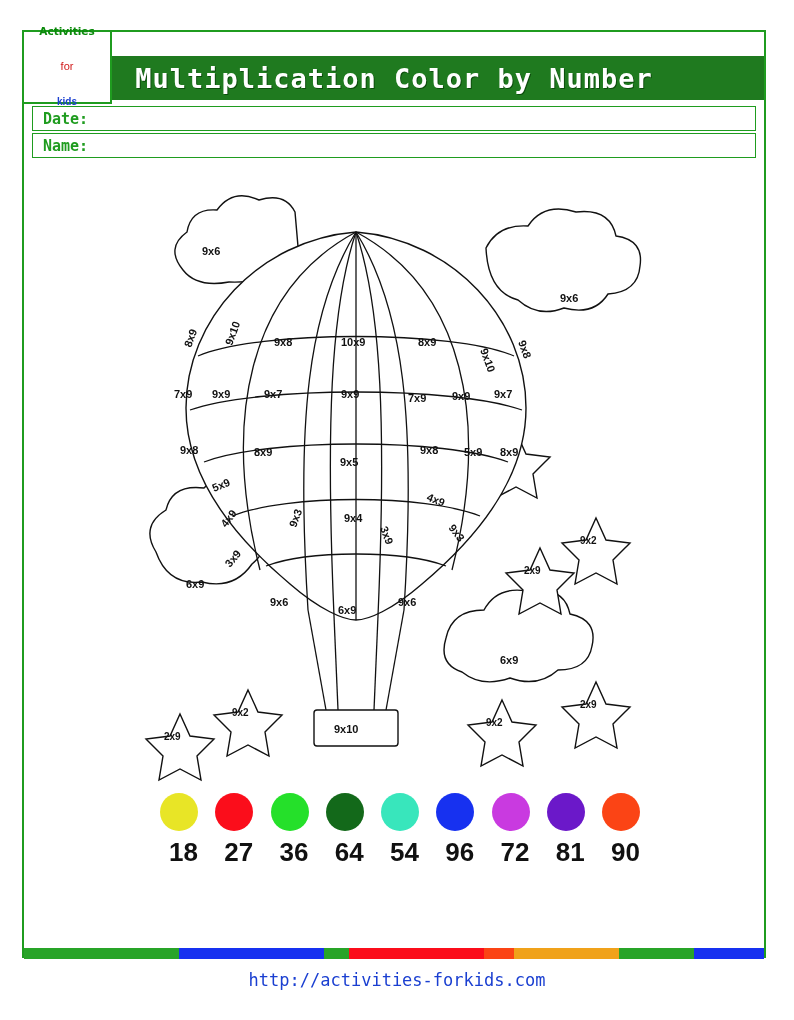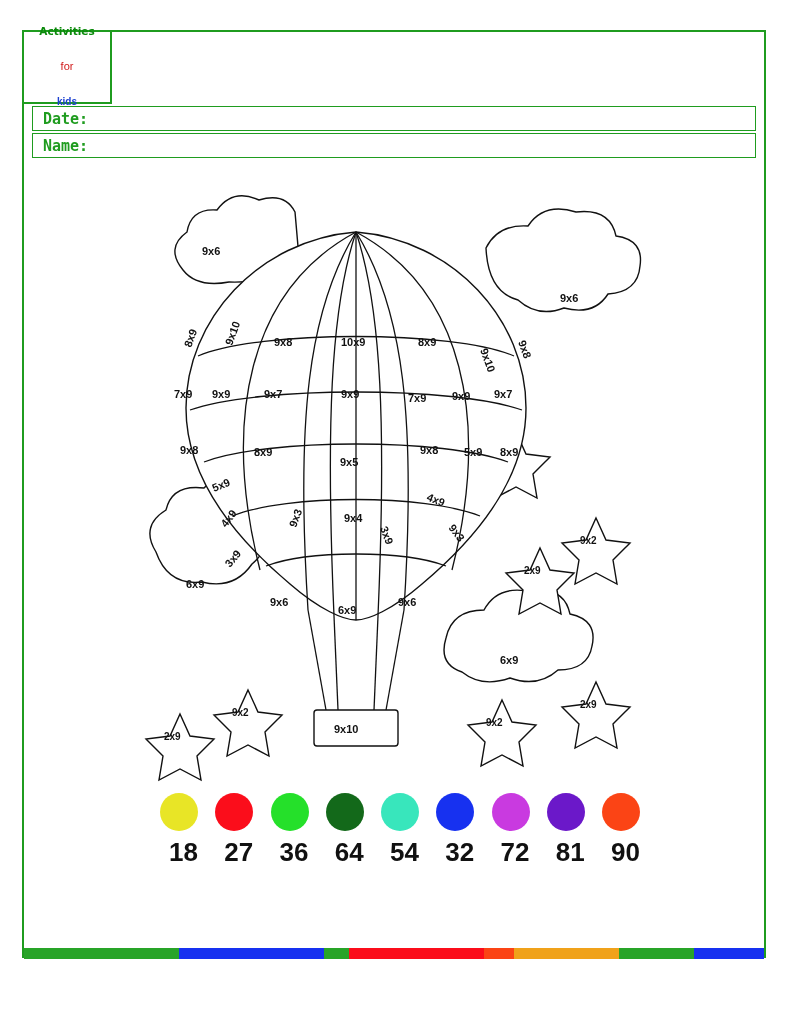--- a/index.html
+++ b/index.html
@@ -142,20 +142,23 @@
   .shape{fill:#ffffff;stroke:#111111;stroke-width:1.4;}
   .line{fill:none;stroke:#111111;stroke-width:1.3;}
 </style>
 </head>
 <body>
 
 <div class="page">
 
   <div class="frame"></div>
 
+  <div class="header-bar">
+    <div class="header-title">Multiplication Color by Number</div>
+  </div>
 
   <div class="logo">
     <div class="logo-inner">
       <div class="logo-l1">Activities</div>
       <div class="logo-l2">for</div>
       <div class="logo-l3">kids</div>
     </div>
   </div>
 
   <div class="field-row" id="row-name">
@@ -290,32 +293,35 @@
       <span class="dot" style="background:#c93ae0"></span>
       <span class="dot" style="background:#6b18c9"></span>
       <span class="dot" style="background:#fb4415"></span>
     </div>
     <div class="legend-nums">
       <span class="num">18</span>
       <span class="num">27</span>
       <span class="num">36</span>
       <span class="num">64</span>
       <span class="num">54</span>
-      <span class="num">32</span>
+      <span class="num">96</span>
       <span class="num">72</span>
       <span class="num">81</span>
       <span class="num">90</span>
     </div>
   </div>
 
   <div class="strip">
     <i style="width:155px;background:#28a428"></i>
     <i style="width:145px;background:#1731f0"></i>
     <i style="width:25px;background:#28a428"></i>
     <i style="width:135px;background:#fb0d1b"></i>
     <i style="width:30px;background:#fb4415"></i>
     <i style="width:105px;background:#f0a21a"></i>
     <i style="width:75px;background:#28a428"></i>
     <i style="width:70px;background:#1731f0"></i>
   </div>
 
+  <div class="footer-url">
+    <span>http://activities-forkids.com</span>
+  </div>
 
 </div>
 
 </body></html>

